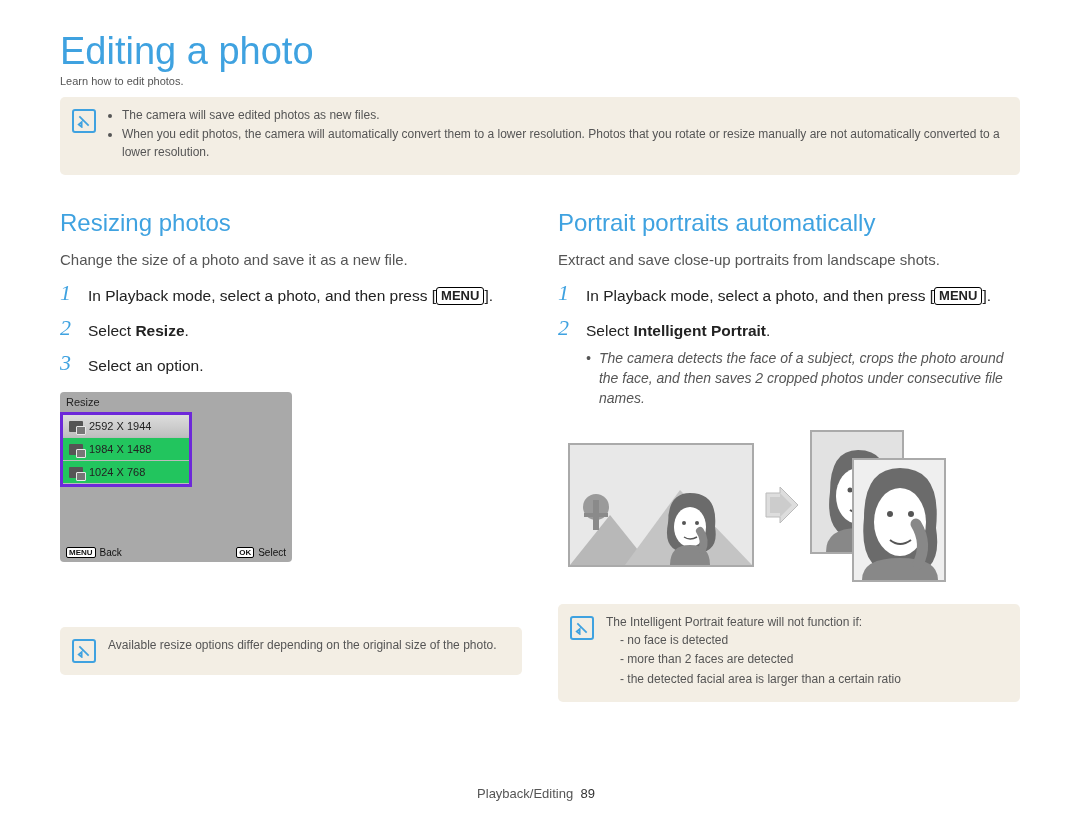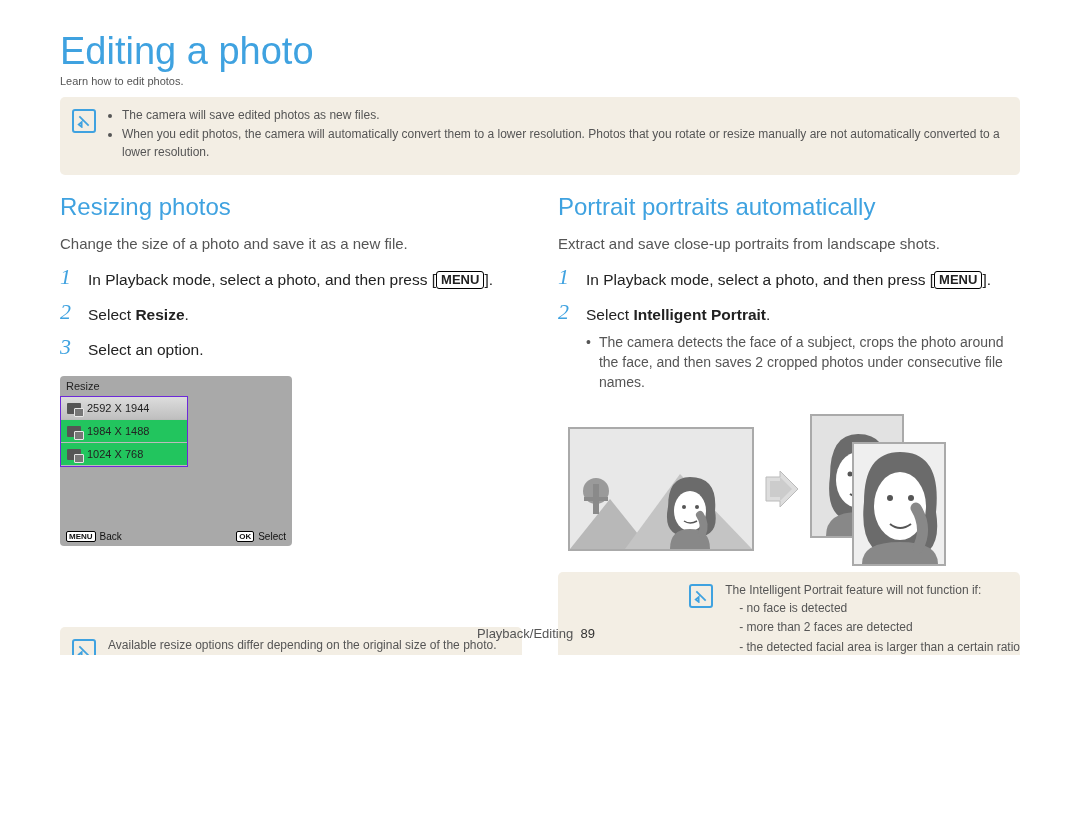--- a/index.html
+++ b/index.html
@@ -5,46 +5,46 @@
   :root{
     --blue:#3fa2e0;
     --text:#333;
     --light:#666;
     --beige:#f3eee4;
     --grey-bg:#a9a9a9;
     --grey-dark:#7a7a7a;
     --grey-light:#d0d0d0;
   }
   html,body{margin:0;padding:0;background:#fff;font-family:Helvetica,Arial,sans-serif;color:var(--text);}
-  .page{width:1080px;height:655px;box-sizing:border-box;padding:30px 60px 0 60px;position:relative;}
+  .page{width:1080px;height:815px;box-sizing:border-box;padding:30px 60px 0 60px;position:relative;}
   h1{color:var(--blue);font-weight:400;font-size:38px;margin:0 0 2px 0;letter-spacing:0;}
   .subtitle{font-size:11px;color:#555;margin-bottom:10px;font-weight:300;}
   .note-box{background:var(--beige);border-radius:5px;padding:10px 0 12px 12px;display:flex;gap:12px;align-items:flex-start;margin-bottom:18px;}
   .note-icon{width:20px;height:20px;border:2px solid var(--blue);border-radius:3px;display:flex;align-items:center;justify-content:center;flex-shrink:0;margin-top:2px;}
   .note-icon svg{width:14px;height:14px;}
   .note-text{font-size:12px;color:#555;line-height:1.45;font-weight:300;}
   .note-text ul{margin:0;padding-left:14px;}
   .note-text li{margin:0 0 2px 0;}
   .columns{display:flex;gap:36px;}
   .col{flex:1;min-width:0;}
-  h2{color:var(--blue);font-size:24px;font-weight:400;margin:0 0 2px 0;}
+  h2{color:var(--blue);font-size:24px;font-weight:400;margin:16px 0 2px 0;}
   .colsub{font-size:15px;color:#555;font-weight:300;margin-bottom:14px;margin-top:12px;}
   .steps{margin:0;padding:0;list-style:none;}
   .step{display:flex;gap:10px;margin-bottom:10px;align-items:flex-start;}
   .stepnum{color:var(--blue);font-style:italic;font-family:Georgia,serif;font-size:22px;line-height:1;width:18px;flex-shrink:0;text-align:left;}
   .steptext{font-size:15.5px;line-height:1.4;color:#222;padding-top:3px;}
   .menu-tag{display:inline-block;border:1.5px solid #000;border-radius:3px;padding:0 4px;font-size:13px;font-weight:700;font-family:Arial,sans-serif;line-height:1.2;vertical-align:1px;}
   strong{font-weight:700;}
   .sub-bullets{margin:6px 0 0 0;padding-left:0;list-style:none;font-size:14px;color:#555;font-weight:300;line-height:1.45;}
-  .sub-bullets li{display:flex;gap:8px;}
+  .sub-bullets li{display:flex;gap:8px;font-style:italic;}
   .sub-bullets li::before{content:"•";flex-shrink:0;}
   
   .screen{width:232px;height:170px;background:var(--grey-bg);border-radius:4px;margin:6px 0 16px 0;position:relative;font-size:11px;color:#222;}
   .screen-title{position:absolute;top:4px;left:6px;color:#222;font-size:11px;}
-  .menu-panel{position:absolute;top:20px;left:0;width:126px;background:#e8e8e8;border:1px solid #6d28d9;}
+  .menu-panel{position:absolute;top:20px;left:0;width:126px;background:#e8e8e8;border:3px solid #6d28d9;}
   .menu-item{height:22px;border-bottom:1px solid #bbb;display:flex;align-items:center;gap:6px;padding:0 6px;font-size:11px;background:#22c55e;}
   .menu-item.selected{background:linear-gradient(#ddd,#bfbfbf);}
   .mi-icon{width:14px;height:11px;background:#555;border-radius:1px;position:relative;flex-shrink:0;}
   .mi-icon::after{content:"";position:absolute;right:-3px;bottom:-3px;width:8px;height:7px;background:#777;border:1px solid #e8e8e8;border-radius:1px;}
   .screen-footer{position:absolute;bottom:4px;left:0;right:0;display:flex;justify-content:space-between;padding:0 6px;font-size:10px;color:#111;align-items:center;}
   .foot-btn{display:flex;align-items:center;gap:4px;}
   .btn-tag{border:1px solid #000;border-radius:2px;background:#fff;padding:0 2px;font-size:8px;font-weight:700;}
   
   .illus{display:flex;align-items:center;gap:10px;margin-top:12px;padding-left:10px;}
   .landscape{width:182px;height:120px;border:2px solid #aaa;background:#e8e8e8;position:relative;overflow:hidden;}
@@ -217,21 +217,21 @@
               <circle cx="36" cy="54" r="3" fill="#555"></circle>
                   <circle cx="57" cy="54" r="3" fill="#555"></circle>
               <path d="M36 80 Q46 88 57 80" stroke="#555" stroke-width="2" fill="none"></path>
               <path d="M8 120 Q8 98 46 98 Q84 98 84 120" fill="#888"></path>
               <path d="M64 104 Q74 84 62 64" stroke="#888" stroke-width="11" fill="none" stroke-linecap="round"></path>
             </svg>
           </div>
         </div>
       </div>
 
-      <div class="note-box small-note" style="margin-top:8px;justify-content:flex-end;">
+      <div class="note-box small-note" style="margin-top:24px;">
         <div class="note-icon">
           <svg viewBox="0 0 24 24" fill="none" stroke="#3fa2e0" stroke-width="3">
                 <path d="M4 4 L20 20 M3 18 L8 22 L8 14 Z"></path>
               </svg>
         </div>
         <div class="note-text">
           <span>The Intelligent Portrait feature will not function if:</span>
           <ul class="dash-list">
             <li>no face is detected</li>
             <li>more than 2 faces are detected</li>

